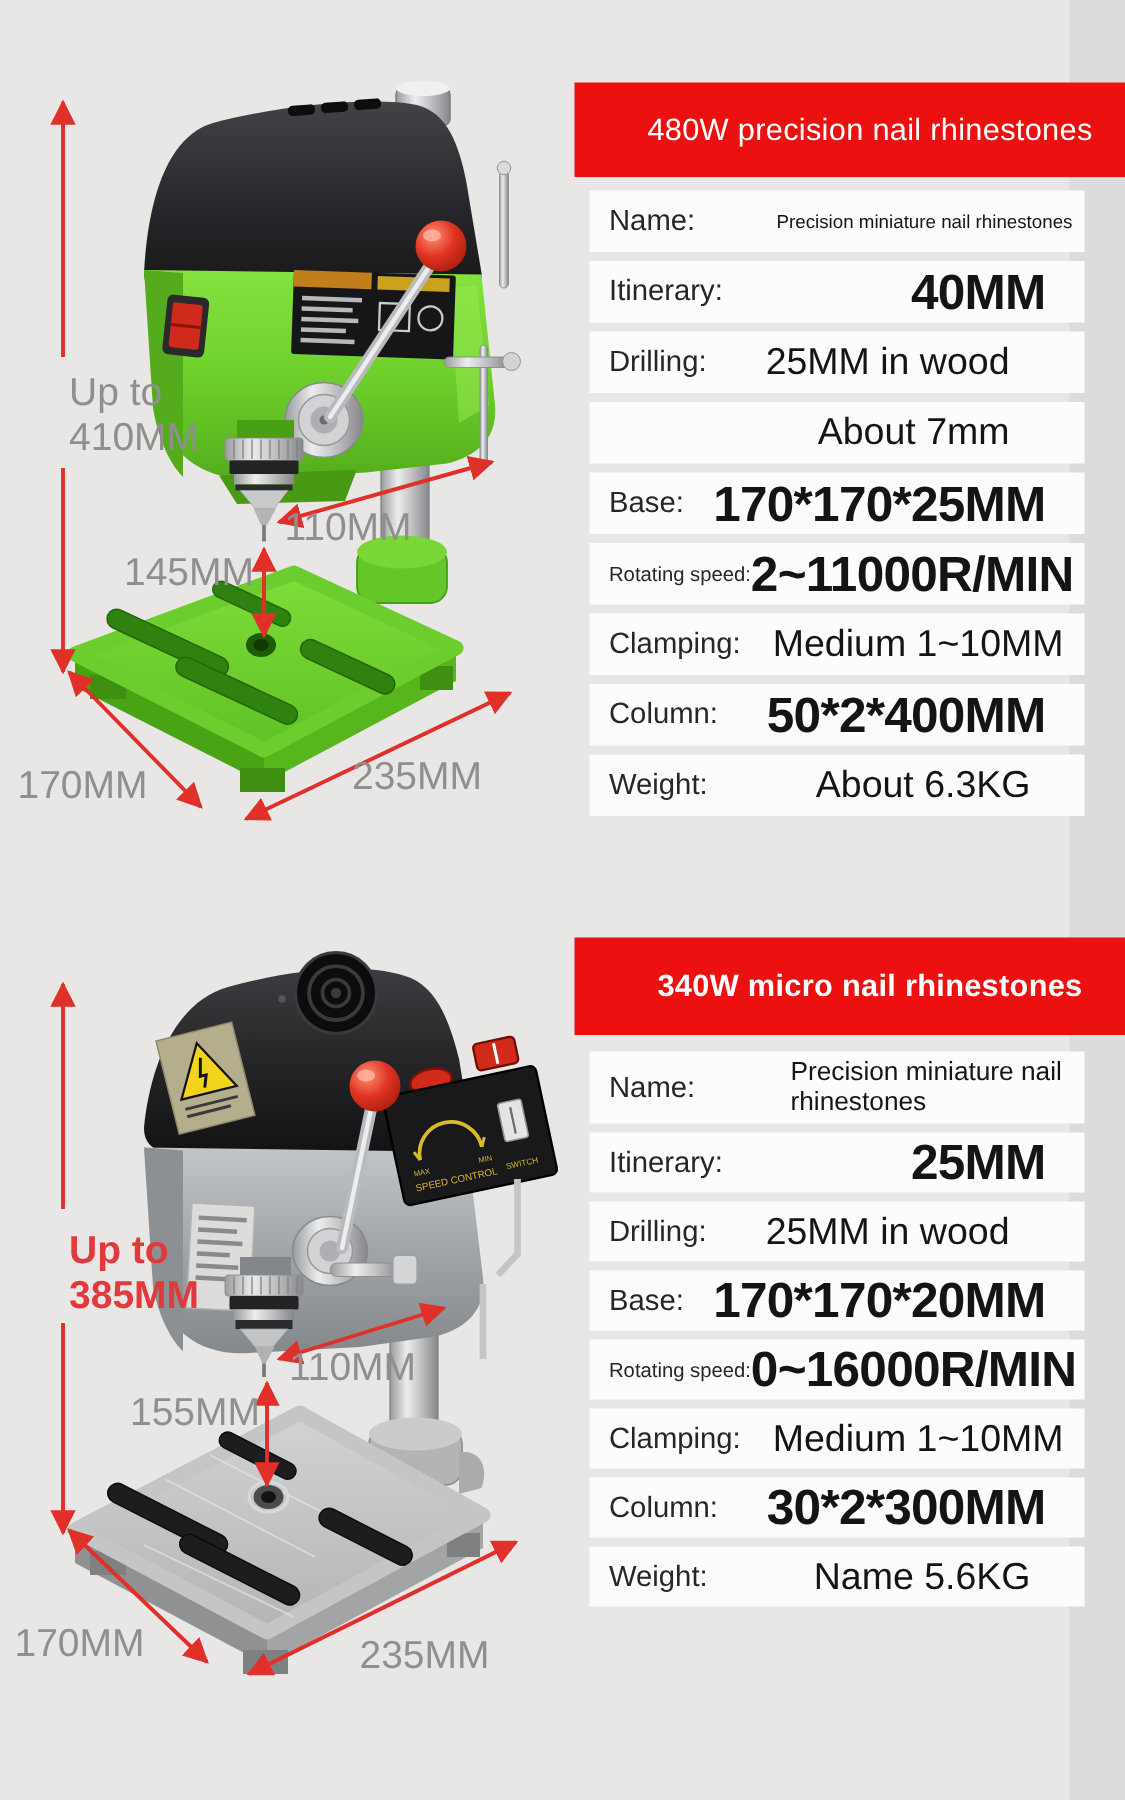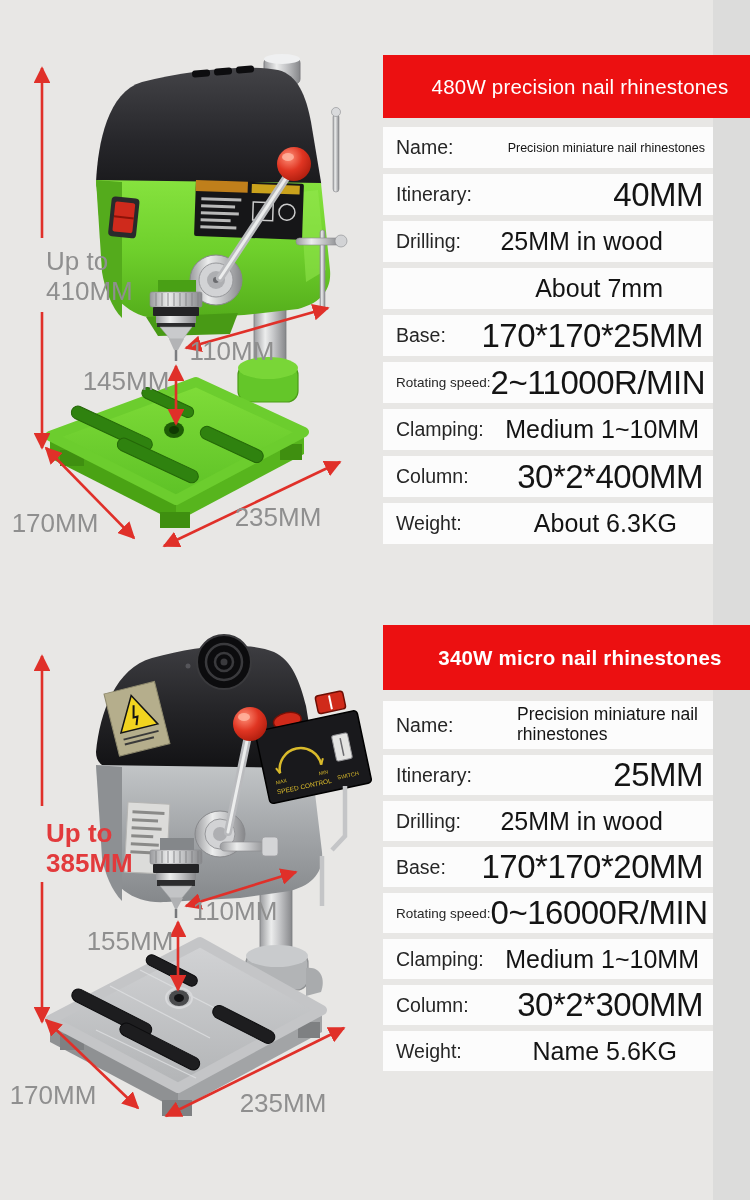--- a/index.html
+++ b/index.html
@@ -3,34 +3,34 @@
 <meta charset="utf-8">
 <style>
   html,body{margin:0;padding:0;background:#cfcfcf;}
   .page{position:relative;width:750px;height:1200px;background:#e8e7e5;overflow:hidden;
         font-family:"Liberation Sans",sans-serif;}
   .rstrip{position:absolute;left:713px;top:0;width:37px;height:1200px;background:#dcdcdb;}
   .banner{position:absolute;left:383px;width:394px;background:#ec1011;color:#ffffff;
           display:flex;align-items:center;justify-content:center;font-size:20.5px;letter-spacing:.2px;}
   .banner.b1{top:55px;height:63px;}
   .banner.b2{top:625px;height:65px;font-weight:bold;}
-  .rows{position:absolute;left:383px;width:330px;}
+  .rows{position:absolute;left:393px;width:330px;}
   .rows1{top:127px;}
   .rows2{top:701px;}
   .spec-row{height:41px;margin-bottom:6px;background:#fcfcfc;display:flex;align-items:center;}
   .rows2 .spec-row{height:40px;}
   .spec-row.tall{height:48px;}
   .lab{padding-left:13px;color:#262626;font-size:19.5px;white-space:nowrap;}
   .lab.sm{font-size:13.5px;}
   .val{margin-left:auto;color:#141414;white-space:nowrap;}
   .v-xs{font-size:12.5px;padding-right:8px;}
   .v-md{font-size:25px;padding-right:14px;}
   .v-md.wide{padding-right:50px;}
   .v-md.mid{padding-right:36px;}
-  .v-xl{font-size:33px;padding-right:10px;letter-spacing:-.5px;}
+  .v-xl{font-size:33px;padding-right:26px;letter-spacing:-.5px;font-weight:bold;}
   .v-wrap{font-size:17.5px;width:192px;text-align:left;line-height:1.12;color:#141414;
           margin-left:auto;white-space:normal;padding-right:4px;}
   .photo{position:absolute;left:0;}
   .photo1{top:30px;}
   .photo2{top:620px;}
   svg text.dim{font-family:"Liberation Sans",sans-serif;font-size:26px;fill:#8f8f8f;}
   svg text.dim-red{font-family:"Liberation Sans",sans-serif;font-size:26px;fill:#e23a3c;font-weight:600;}
   svg text.pnl{font-family:"Liberation Sans",sans-serif;fill:#d9ba2b;}
 </style>
 </head>
@@ -418,21 +418,21 @@
     <div class="spec-row">
       <span class="lab sm">Rotating speed:</span>
       <span class="val v-xl">2~11000R/MIN</span>
     </div>
     <div class="spec-row">
       <span class="lab">Clamping:</span>
       <span class="val v-md">Medium 1~10MM</span>
     </div>
     <div class="spec-row">
       <span class="lab">Column:</span>
-      <span class="val v-xl">30*2*400MM</span>
+      <span class="val v-xl">50*2*400MM</span>
     </div>
     <div class="spec-row">
       <span class="lab">Weight:</span>
       <span class="val v-md mid">About 6.3KG</span>
     </div>
   </div>
 
   <div class="banner b2">340W micro nail rhinestones</div>
   <div class="rows rows2">
     <div class="spec-row tall">

